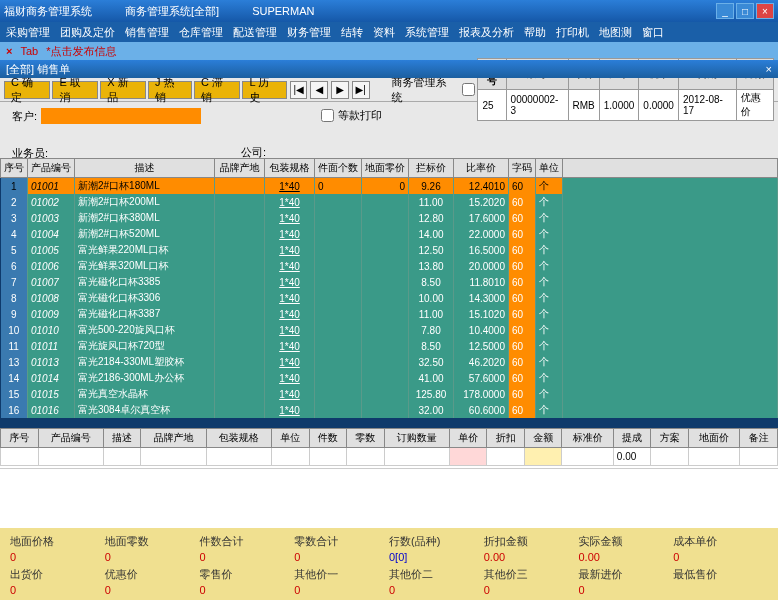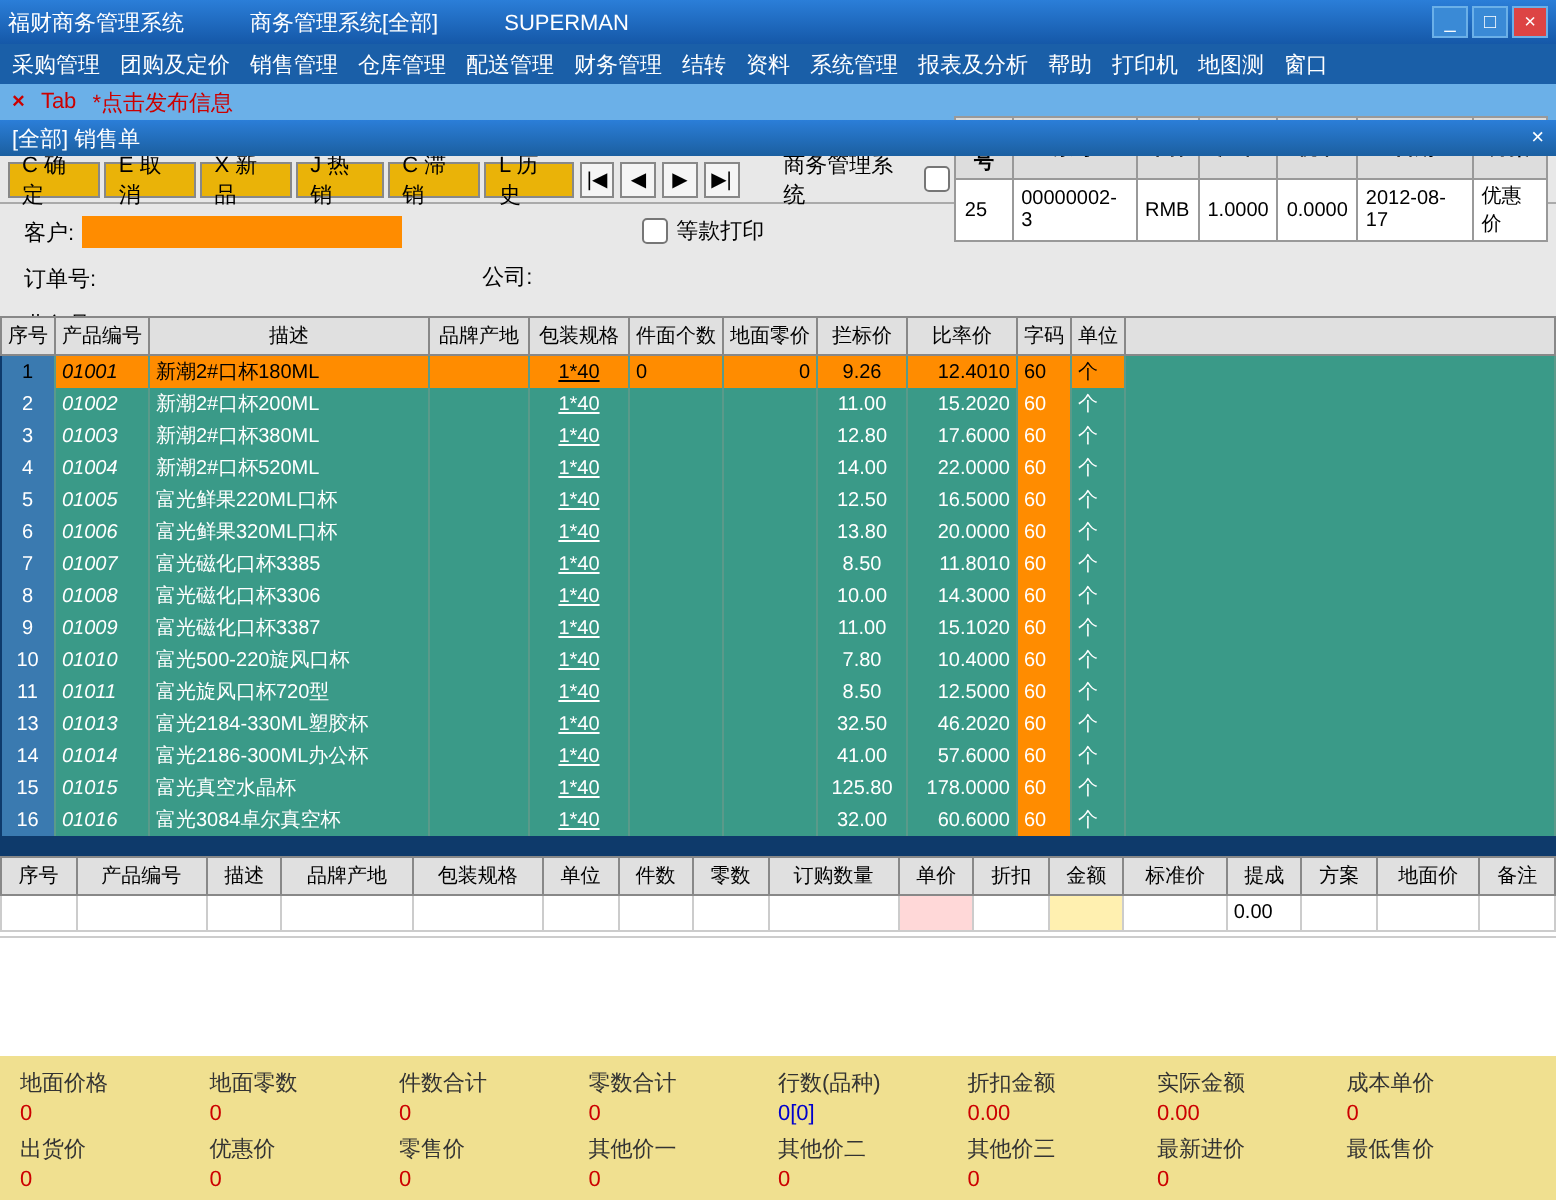--- a/index.html
+++ b/index.html
@@ -18,21 +18,21 @@
 .subhdr .x { position: absolute; right: 6px; cursor: pointer; }
 .toolbar { background: #e8e8e8; height: 24px; display: flex; align-items: center; padding: 2px 4px; gap: 2px; border-bottom: 1px solid #aaa; }
 .tbtn { border: 1px solid #888; background: #eab308; padding: 2px 6px; font-size: 11px; cursor: pointer; height: 18px; display: flex; align-items: center; }
 .navbtn { border: 1px solid #888; background: #f5f5f5; width: 18px; height: 18px; display: flex; align-items: center; justify-content: center; cursor: pointer; font-size: 10px; margin-left: 1px; }
 .toolbar .lbl { margin-left: 20px; font-size: 11px; }
 .minitb { margin-left: auto; }
 .minitb table { border-collapse: collapse; font-size: 10px; }
 .minitb th, .minitb td { border: 1px solid #999; padding: 1px 4px; background: #fff; }
 .minitb th { background: #ddd; }
 .formarea { background: #e8e8e8; padding: 6px 12px; display: flex; gap: 40px; font-size: 11px; height: 56px; }
-.formarea .col { display: flex; flex-direction: column; gap: 8px; }
+.formarea .col { display: flex; flex-direction: column; gap: 22px; }
 .formarea .row { display: flex; align-items: center; gap: 4px; }
 .formarea .orange { background: #ff8c00; width: 160px; height: 16px; display: inline-block; }
 .formarea .chk { margin-left: 80px; }
 .grid { height: 270px; overflow: hidden; position: relative; }
 .grid table { border-collapse: collapse; width: 100%; font-size: 10px; }
 .grid th { background: #e0e0e0; border: 1px solid #888; padding: 2px 3px; font-weight: normal; white-space: nowrap; }
 .grid td { border-right: 1px solid #5a9a8a; padding: 1px 3px; color: #fff; white-space: nowrap; }
 .grid tbody tr { background: #3a9a88; height: 14px; }
 .grid tbody tr.sel { background: #ff8c00; }
 .grid tbody tr.sel td { color: #000; }
@@ -143,23 +143,20 @@
   </div>
 </div>
 
 <div class="formarea">
   <div class="col">
     <div class="row">
         <span>客户:</span>
         <span class="orange"></span>
       </div>
     <div class="row">
-        <span>订单号:</span>
-      </div>
-    <div class="row">
         <span>业务员:</span>
       </div>
   </div>
   <div class="col">
     <div class="row chk">
         <input type="checkbox" style="">
         <span>等款打印</span>
       </div>
     <div class="row">
         <span>公司:</span>

